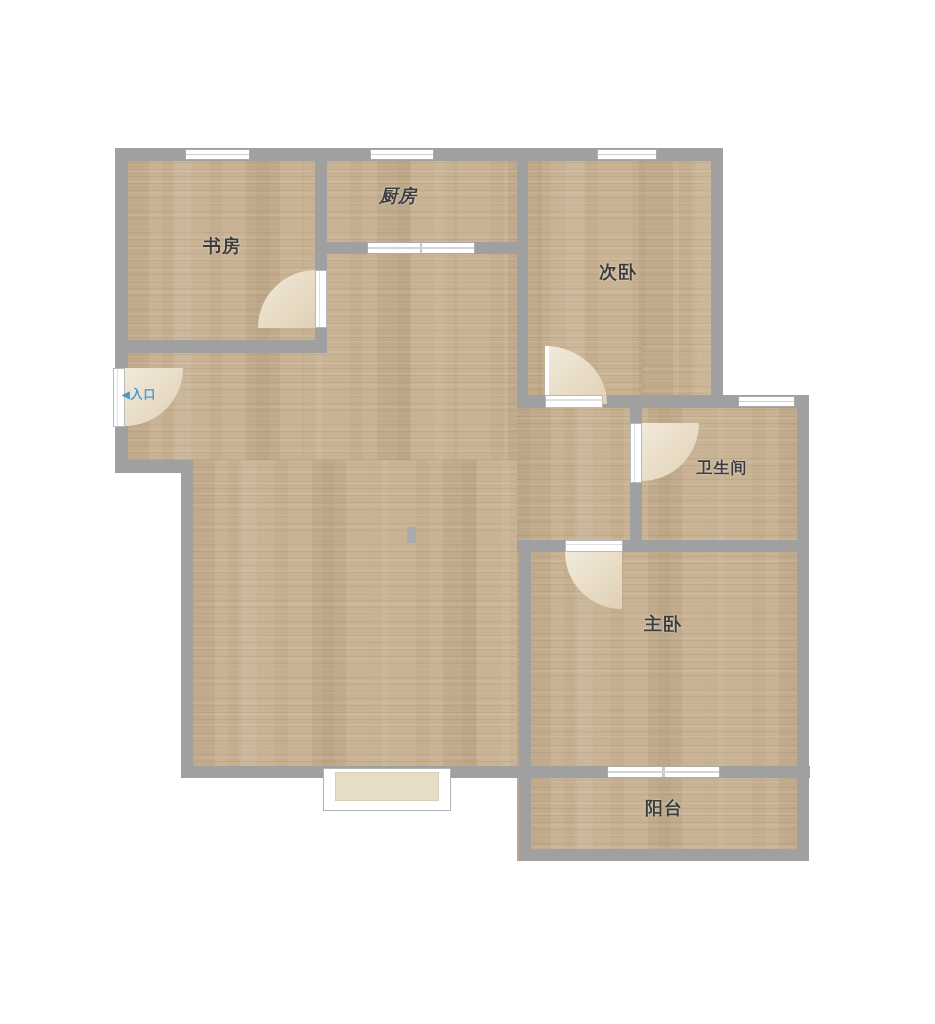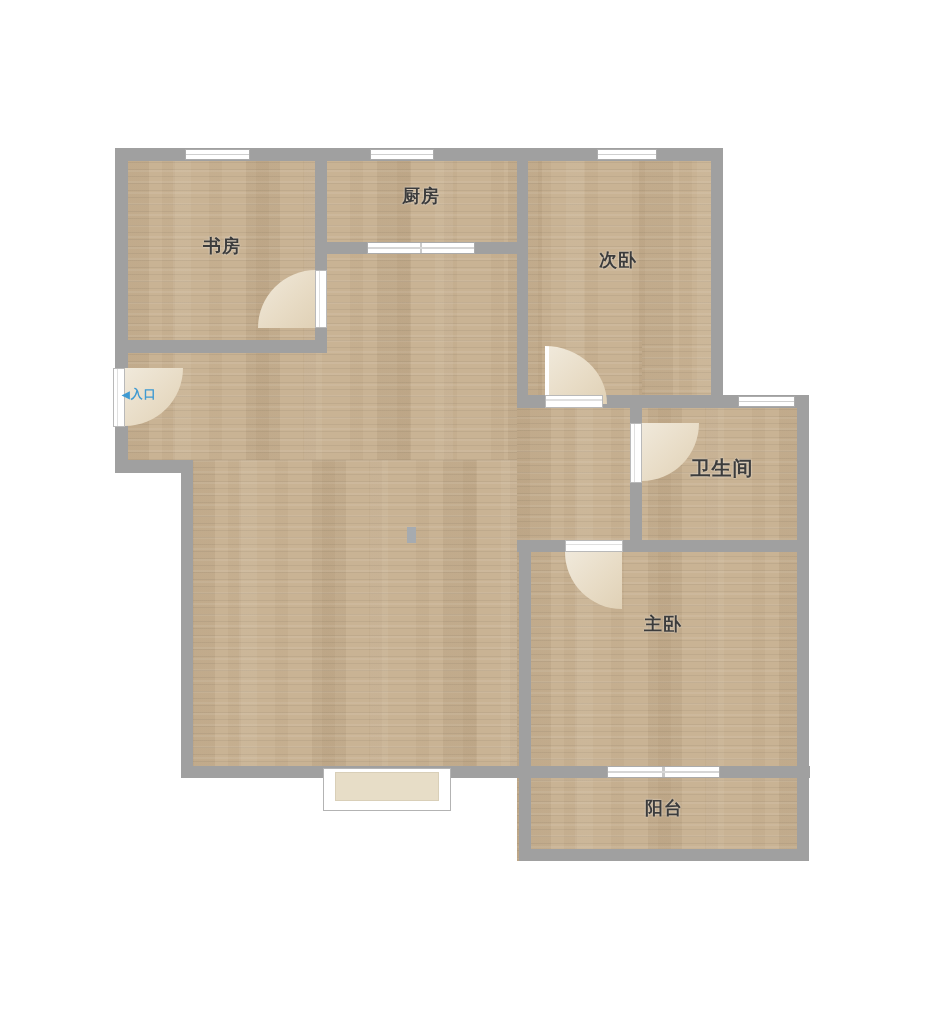--- a/index.html
+++ b/index.html
@@ -33,21 +33,21 @@
   .leaf.h{background-image:linear-gradient(180deg, rgba(0,0,0,0.00) 0 30%, #e0e0e0 30% 42%, rgba(0,0,0,0.00) 42%);}
   .disc{
     position:absolute;
     background:linear-gradient(135deg,#f0e9db 0%,#e8dcc6 55%,#e0d1b6 100%);
   }
   .room-label{
     position:absolute;transform:translate(-50%,-50%);
     font-size:18px;font-weight:bold;color:#3c3c3c;letter-spacing:1px;white-space:nowrap;
     text-shadow:0 0 2px rgba(255,255,255,0.75);
   }
-  .room-label.small{font-size:20px;}
+  .room-label.small{font-size:16px;}
   #entrance{
     position:absolute;left:122px;top:386px;display:flex;align-items:center;
     color:#3f9ad2;font-weight:bold;white-space:nowrap;
   }
   #entrance .arrow{font-size:10px;line-height:1;margin-right:1px;}
   #entrance .txt{font-size:12px;letter-spacing:1px;}
   .bay-outer{position:absolute;background:#ffffff;border:1px solid #b3b3b3;box-sizing:border-box;}
   .bay-inner{position:absolute;background:#e7ddc7;border:1px solid #d9cfb8;box-sizing:border-box;box-shadow:0 0 0 2px #ffffff;}
 </style>
 </head>
@@ -97,22 +97,22 @@
   <div class="disc" style="left:642px;top:423px;width:57px;height:58px;border-radius:0 0 100% 0;"></div>
   <div class="leaf v" style="left:630px;top:423px;width:12px;height:60px;"></div>
 
   <div class="disc" style="left:565px;top:552px;width:57px;height:57px;border-radius:0 0 0 100%;"></div>
   <div class="leaf h" style="left:565px;top:540px;width:58px;height:12px;"></div>
 
   <div class="bay-outer" style="left:323px;top:768px;width:128px;height:43px;"></div>
   <div class="bay-inner" style="left:335px;top:772px;width:104px;height:29px;"></div>
 
   <div class="room-label" style="left:222px;top:246px;">书房</div>
-  <div class="room-label" style="left:421px;top:196px;">厨房</div>
-  <div class="room-label" style="left:618px;top:260px;">次卧</div>
+  <div class="room-label" style="left:398px;top:196px;font-style:italic;">厨房</div>
+  <div class="room-label" style="left:618px;top:272px;">次卧</div>
   <div class="room-label small" style="left:722px;top:468px;">卫生间</div>
   <div class="room-label" style="left:663px;top:624px;">主卧</div>
   <div class="room-label" style="left:664px;top:808px;">阳台</div>
 
   <div id="entrance">
     <span class="arrow">◀</span>
     <span class="txt">入口</span>
   </div>
 
 </div>

